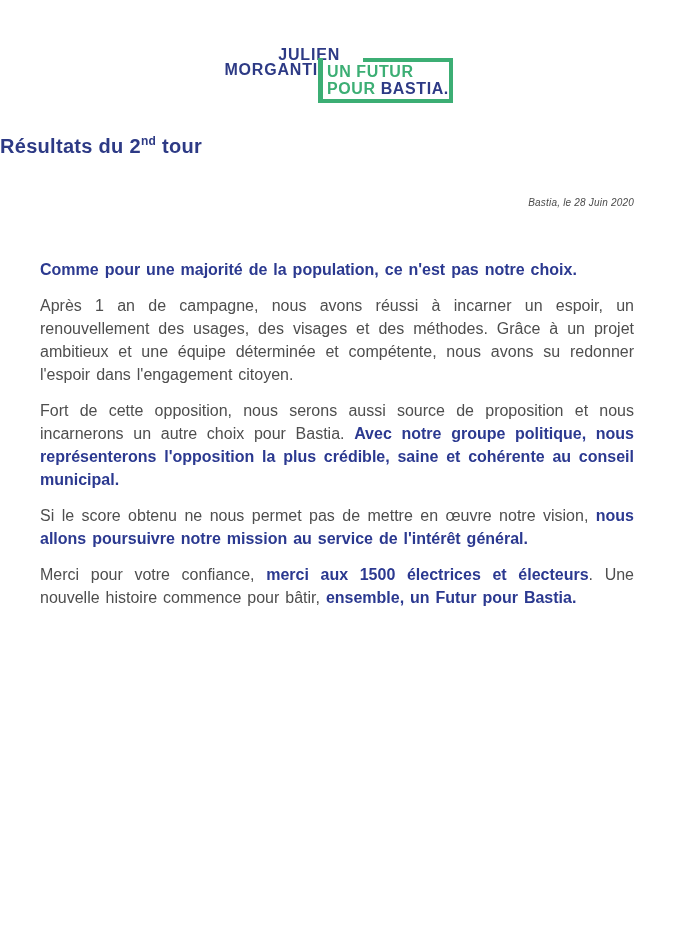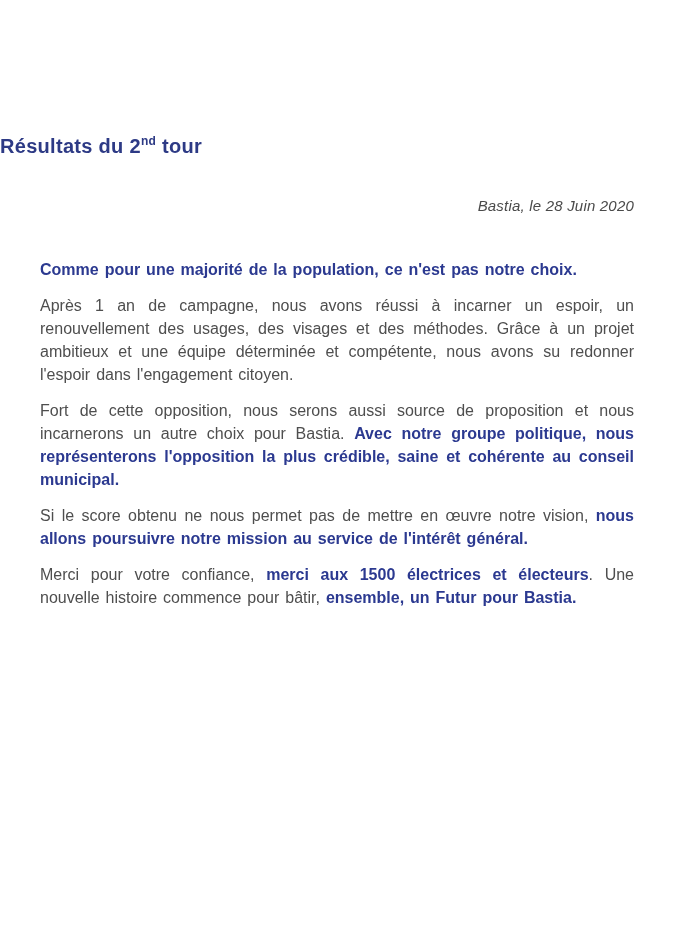--- a/index.html
+++ b/index.html
@@ -40,39 +40,47 @@
   .title{
     position:absolute;top:134px;left:0;width:100%;margin:0;
     text-align:left;font-size:20px;font-weight:bold;color:#2d3a85;
     letter-spacing:0.3px;
   }
   .title sup{font-size:60%;}
 
   
   .dateline{
     position:absolute;top:197px;right:40px;
-    font-size:15px;font-style:italic;color:#4a4a4a;letter-spacing:0.2px;
+    font-size:10px;font-style:italic;color:#4a4a4a;letter-spacing:0.2px;
   }
 
   
   .body-text{
     position:absolute;top:258px;left:40px;right:40px;
     font-size:16px;line-height:23px;color:#4e4e4e;
     text-align:justify;word-spacing:1.5px;
   }
   .body-text p{margin:0 0 13px 0;}
   .body-text sup{font-size:62%;}
   .run{color:#4e4e4e;font-weight:normal;}
   .run-em{color:#2b3990;font-weight:bold;}
 </style>
 </head>
 <body>
 
 <div class="page">
 
+  <div class="logo">
+    <div class="logo-julien">JULIEN</div>
+    <div class="logo-morganti">MORGANTI</div>
+    <div class="logo-box">
+      <div class="logo-box-line green-text">UN FUTUR</div>
+      <div class="logo-box-line"><span class="green-text">POUR</span> <span class="navy-text">BASTIA.</span></div>
+    </div>
+  </div>
 
   <h1 class="title"><span>Résultats du 2</span><sup>nd</sup><span> tour</span></h1>
 
   <div class="dateline">Bastia, le 28 Juin 2020</div>
 
   <div class="body-text">
 
 
     <p><span class="run-em">Comme pour une majorité de la population, ce n'est pas notre choix.</span></p>
 

